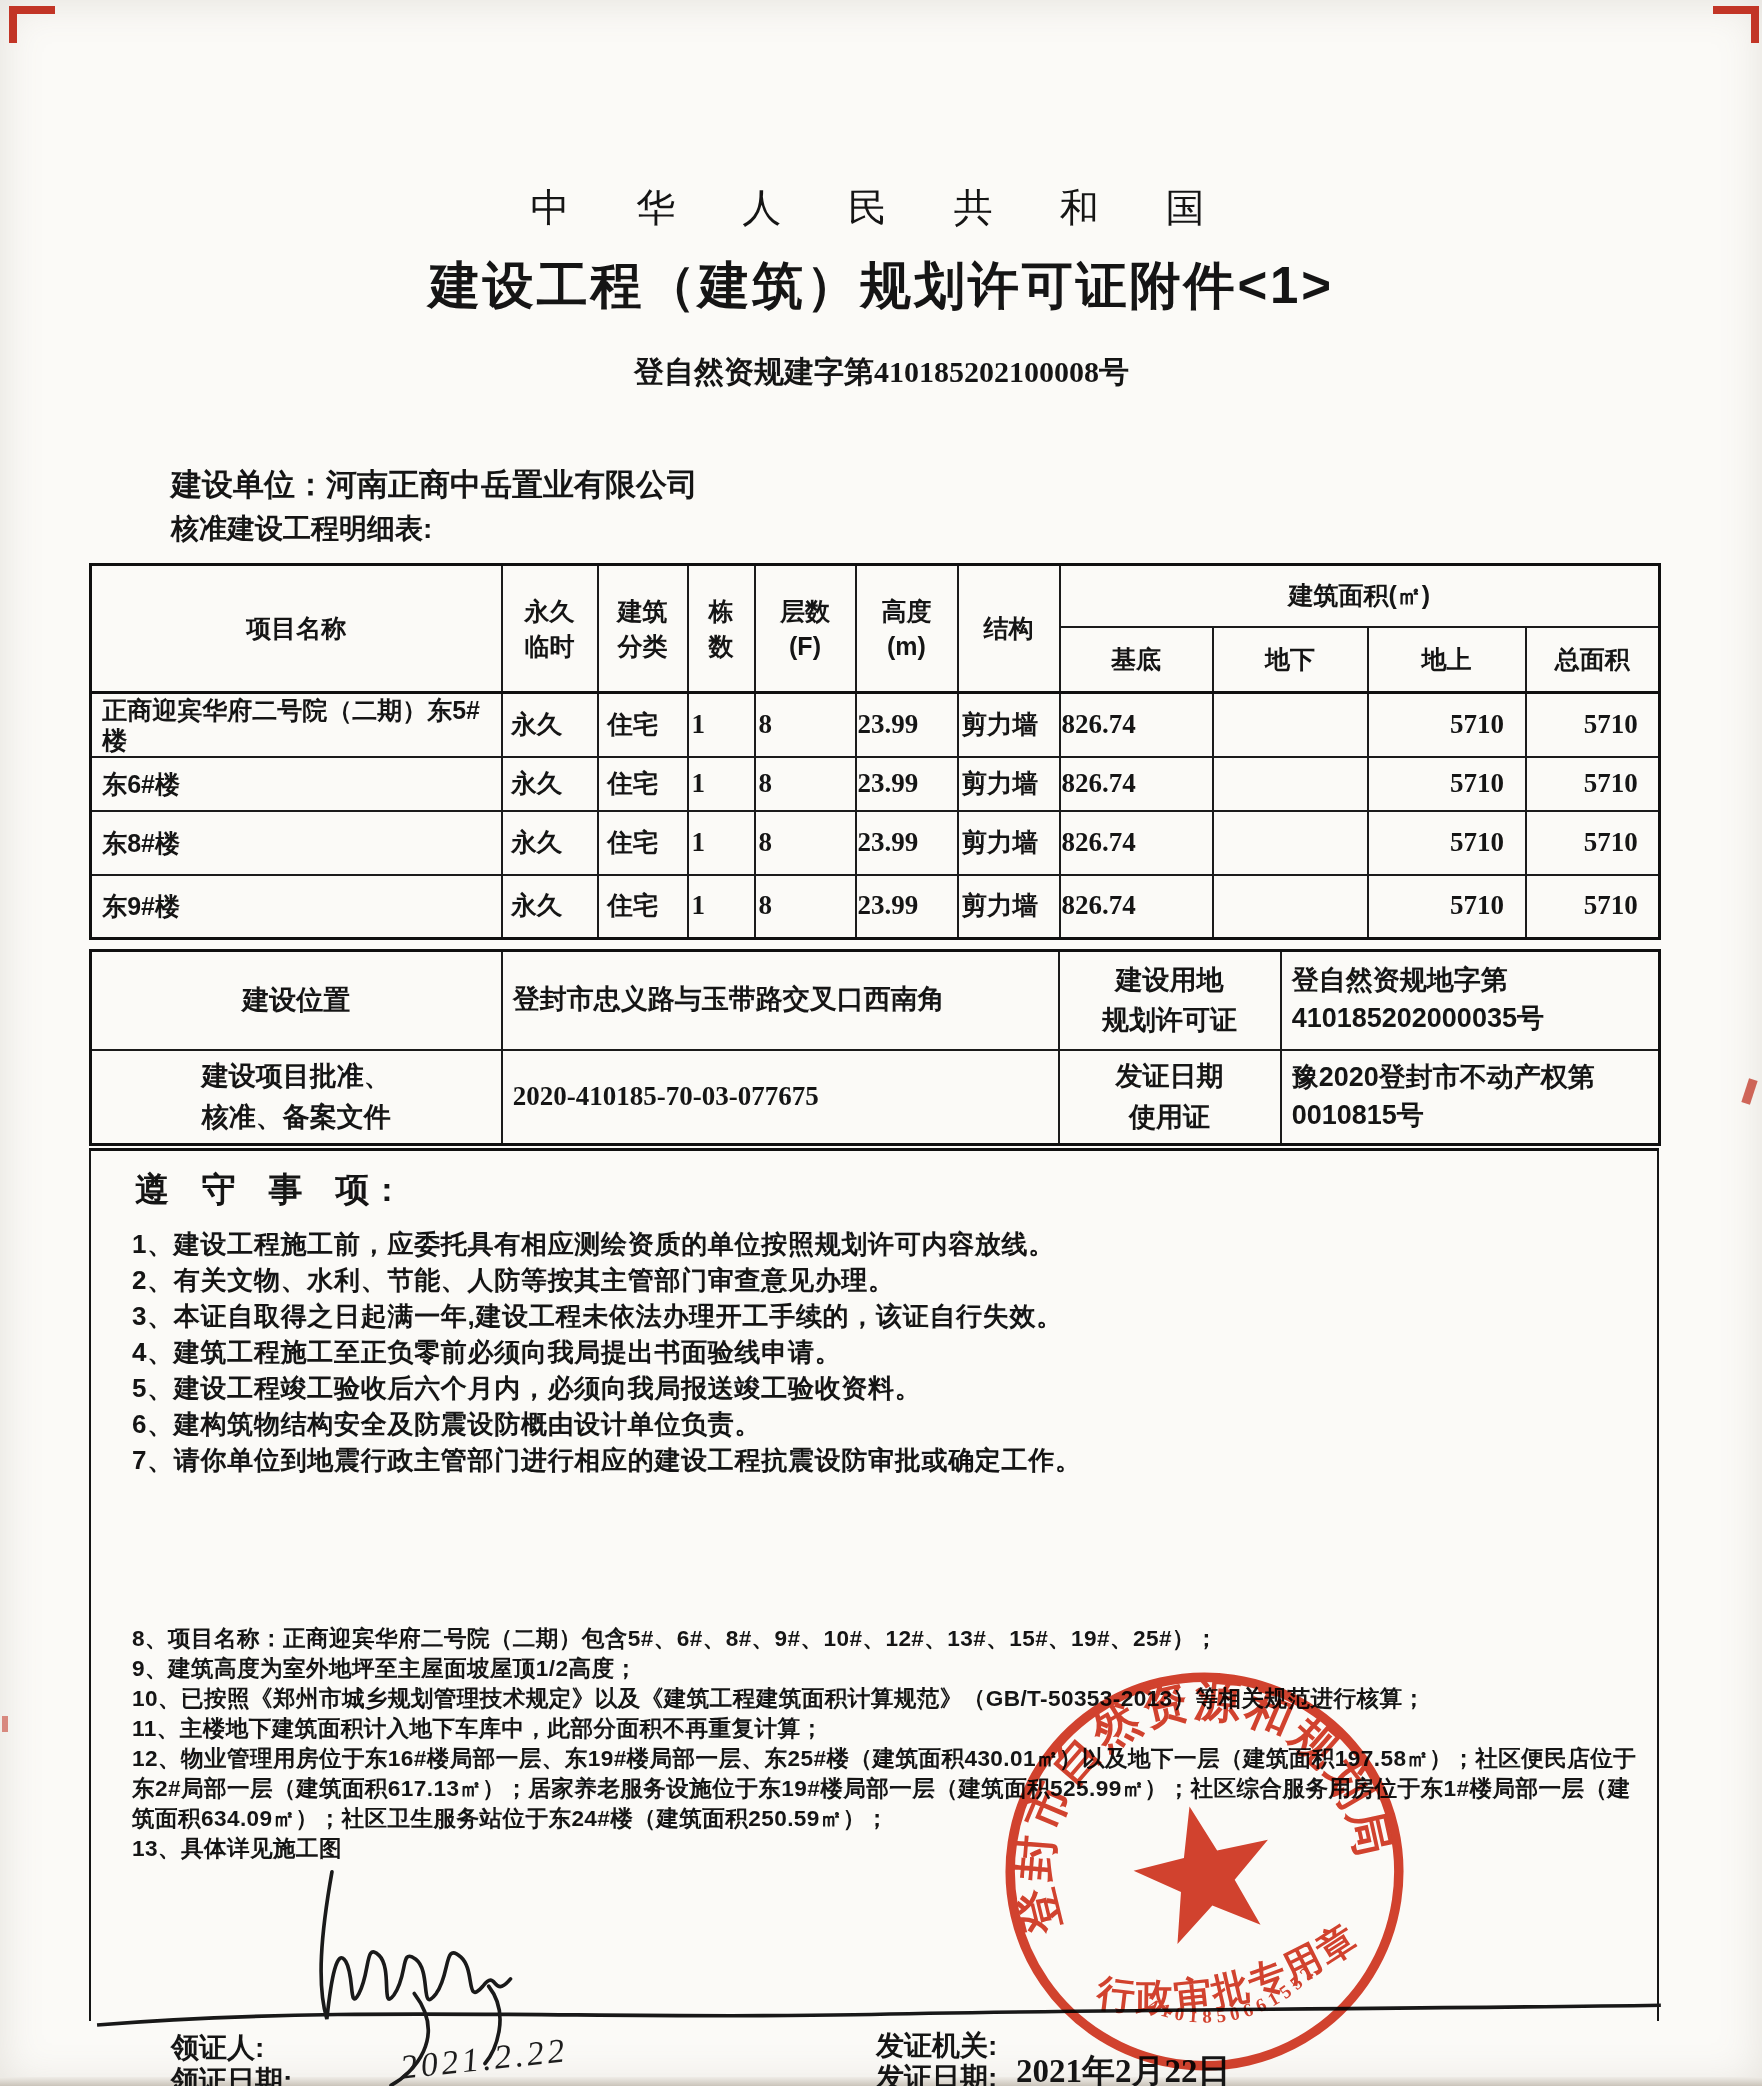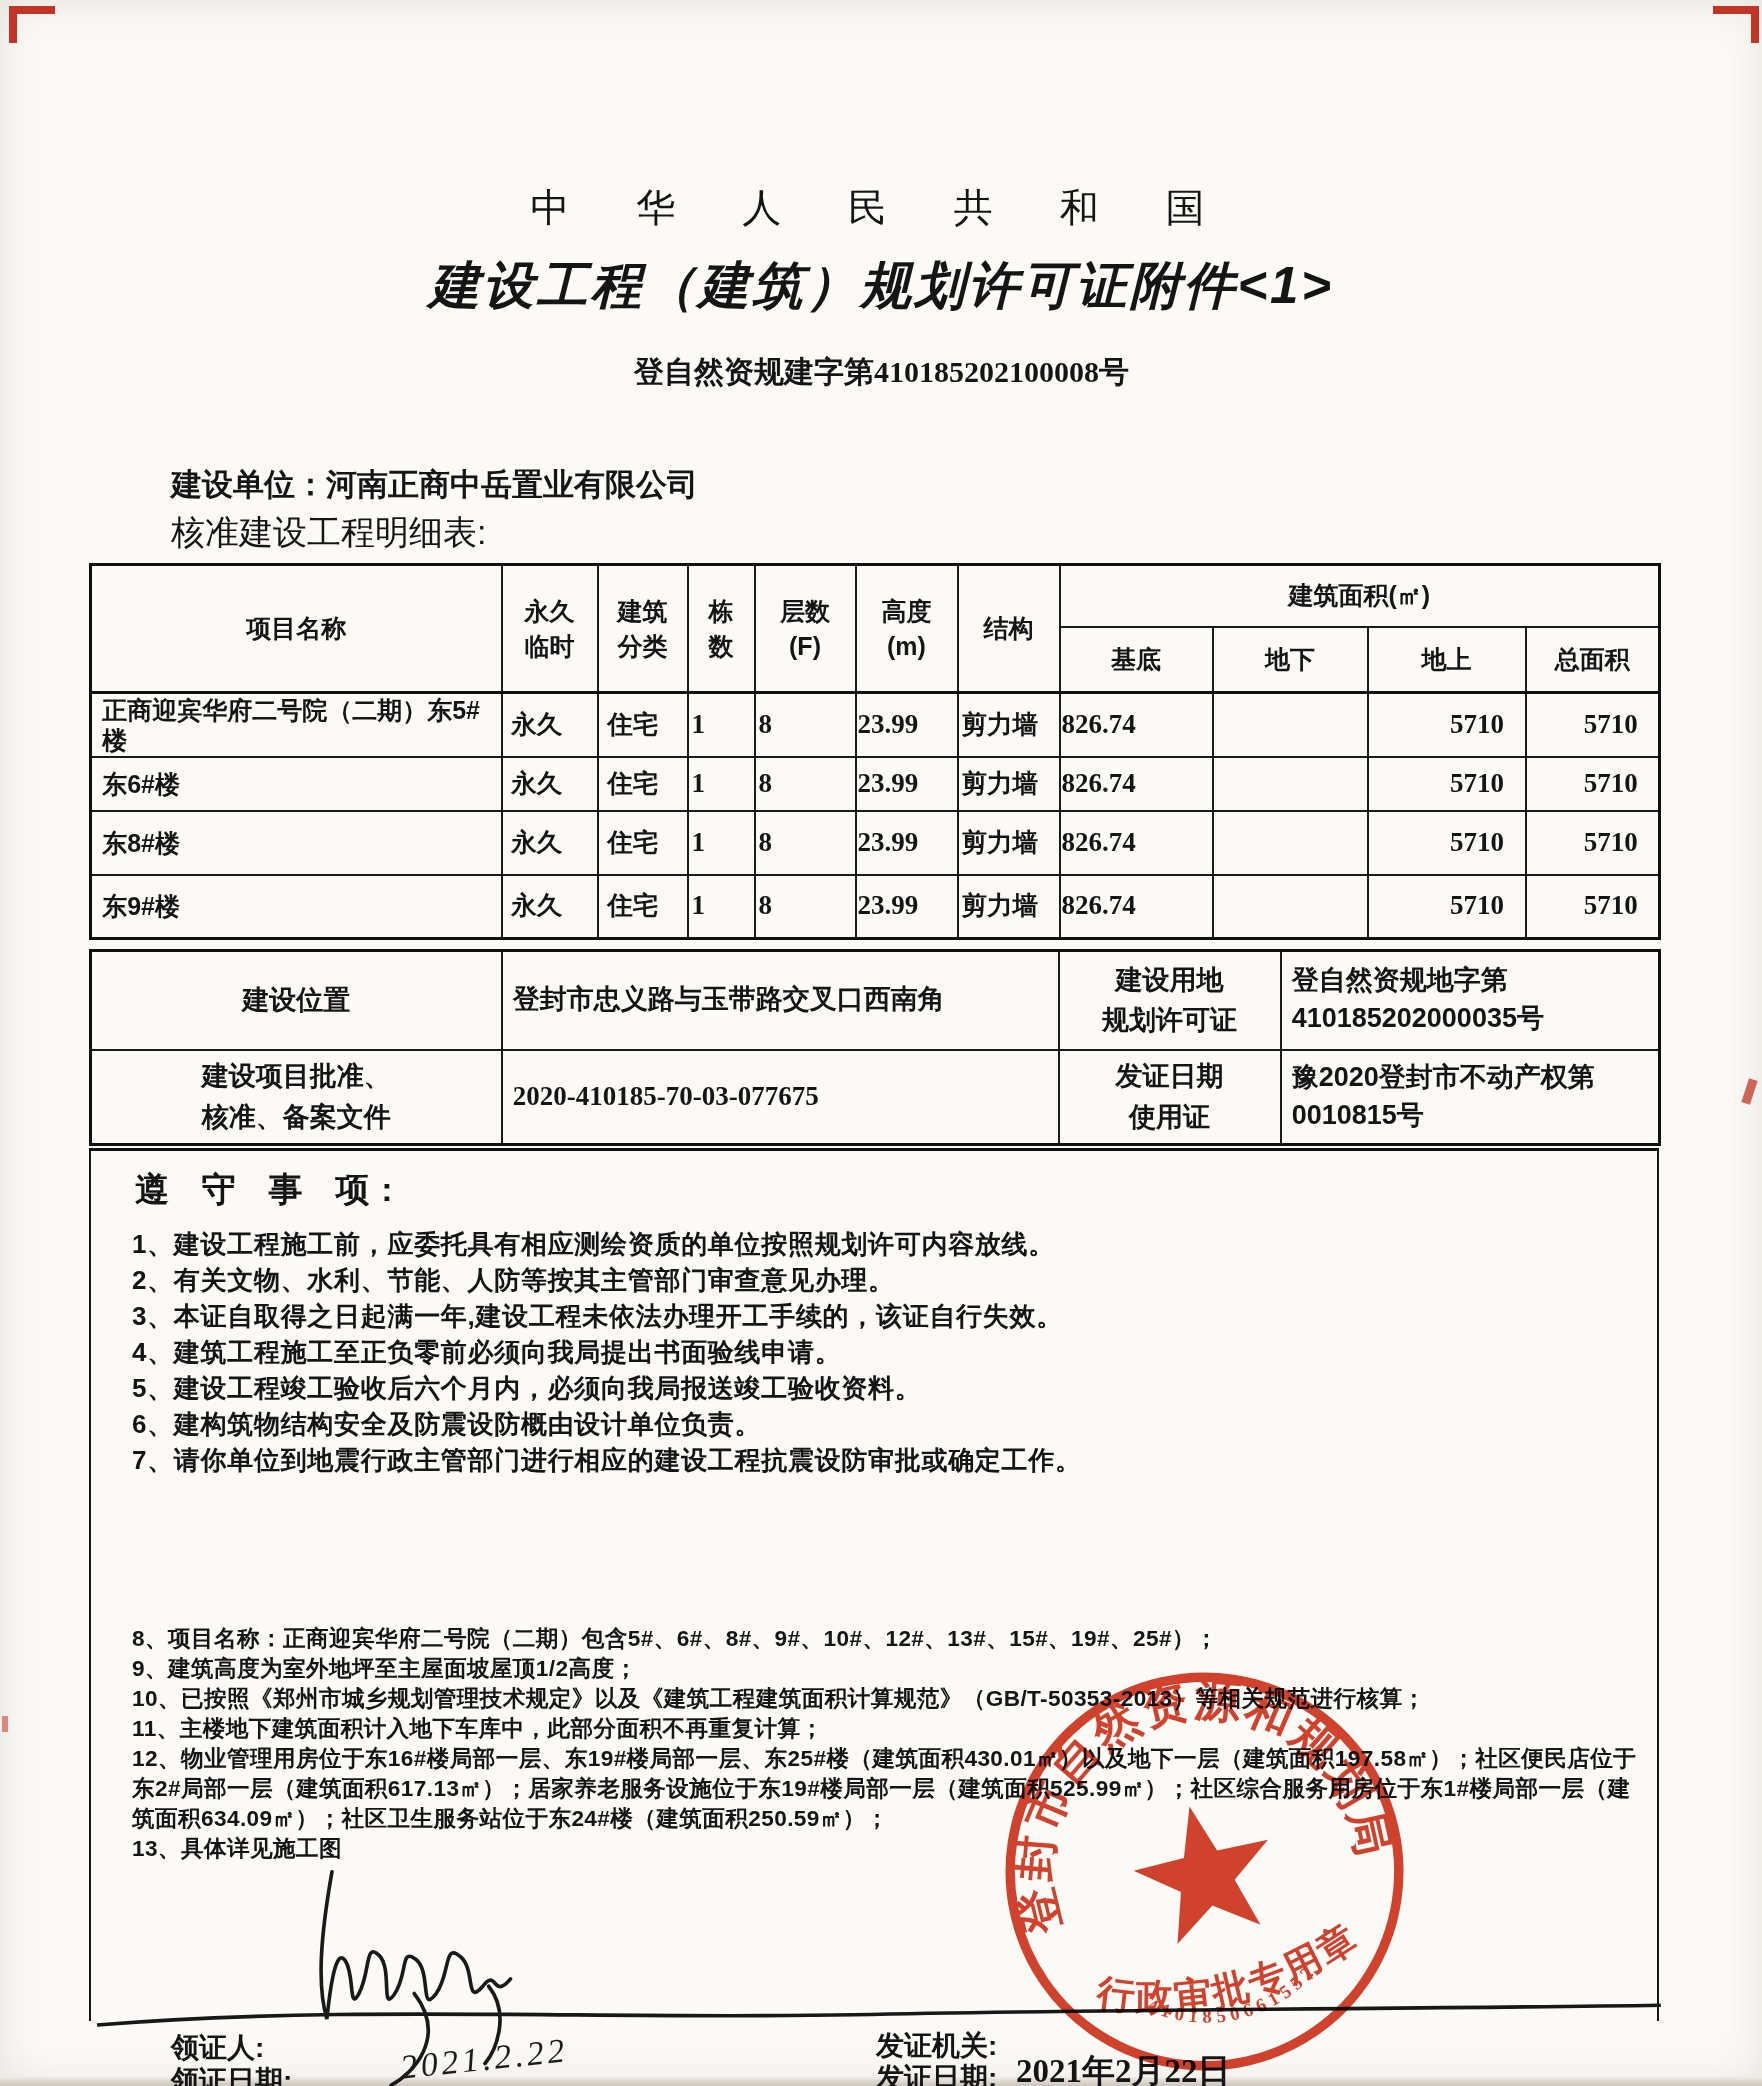--- a/index.html
+++ b/index.html
@@ -11,24 +11,24 @@
   }
   .abs{position:absolute;}
   
   .mark-tl{left:8.8px;top:5.8px;width:38px;height:29px;border-left:8.8px solid #c23526;border-top:8.8px solid #c23526;}
   .mark-tr{left:1713px;top:5.8px;width:38px;height:29px;border-right:8.8px solid #c23526;border-top:8.8px solid #c23526;}
   .mark-r{left:1745px;top:1079px;width:8.8px;height:25px;background:#c23526;transform:rotate(18deg);opacity:.75;}
   .mark-l{left:1.5px;top:1716px;width:6.6px;height:16px;background:#c23526;opacity:.55;}
   .scan-bottom{left:0;top:2077px;width:1763px;height:10.2px;background:linear-gradient(#efece7,#c6bfb5);}
 
   .title1{left:0;top:181px;width:1763px;text-align:center;font-size:39px;font-weight:normal;letter-spacing:28px;}
-  .title2{left:0;top:252px;width:1763px;text-align:center;font-size:51px;font-weight:bold;letter-spacing:2.9px;font-style:italic;}
+  .title2{left:0;top:252px;width:1763px;text-align:center;font-size:51px;font-weight:bold;letter-spacing:2.9px;}
   .certno{left:0;top:352px;width:1763px;text-align:center;font-size:30px;font-weight:bold;font-family:"Liberation Serif",serif;}
   .owner{left:171px;top:464px;font-size:31px;font-weight:bold;}
-  .caption{left:171px;top:510px;font-size:34px;font-weight:normal;}
+  .caption{left:171px;top:510px;font-size:28px;font-weight:bold;}
 
   table{border-collapse:collapse;table-layout:fixed;background:transparent;}
   .tbl-main{left:89px;top:563px;width:1570px;}
   .tbl-sub{left:89px;top:949px;width:1570px;}
   .tbl-main th,.tbl-main td,.tbl-sub th,.tbl-sub td{border:2.2px solid #1b1b1b;}
   .tbl-main,.tbl-sub{border:3.6px solid #101010;}
   th{font-size:25px;font-weight:bold;text-align:center;white-space:pre-line;line-height:1.4;vertical-align:middle;}
   .tbl-main thead tr:last-child th, .tbl-main thead th[rowspan]{border-bottom:3.6px solid #101010;}
   td{font-size:25.5px;font-weight:bold;vertical-align:middle;line-height:1.25;}
   .num{font-family:"Liberation Serif",serif;font-size:27px;}

